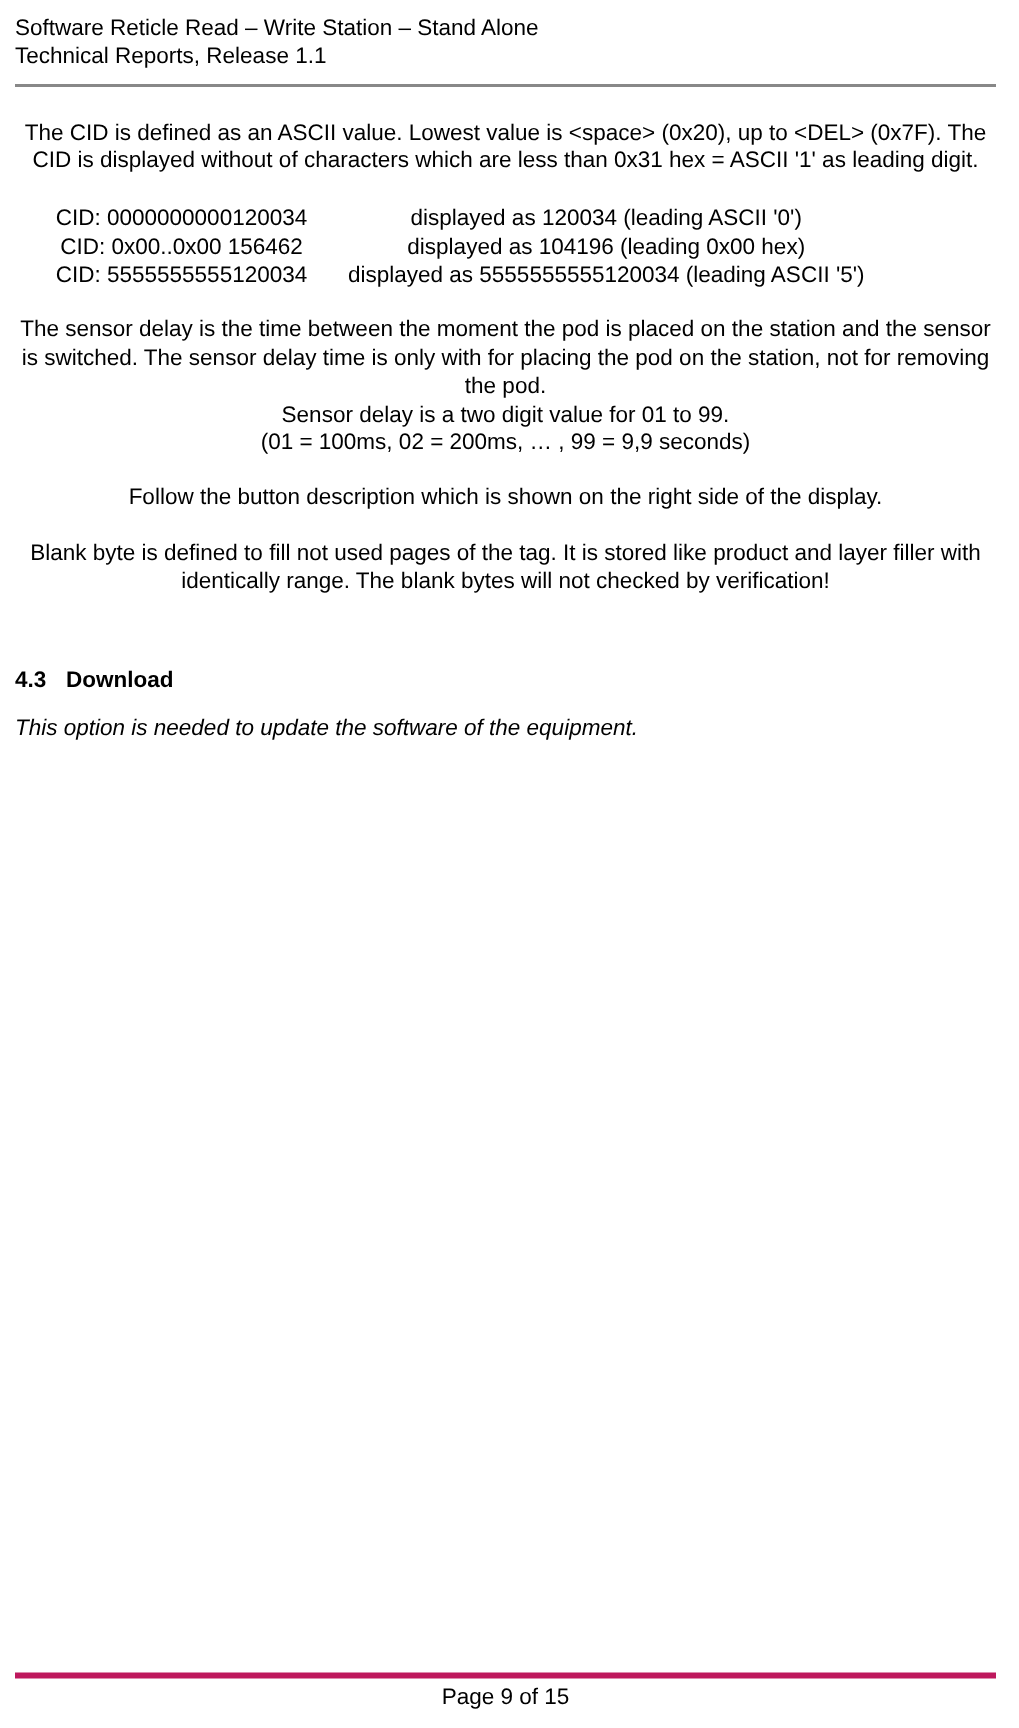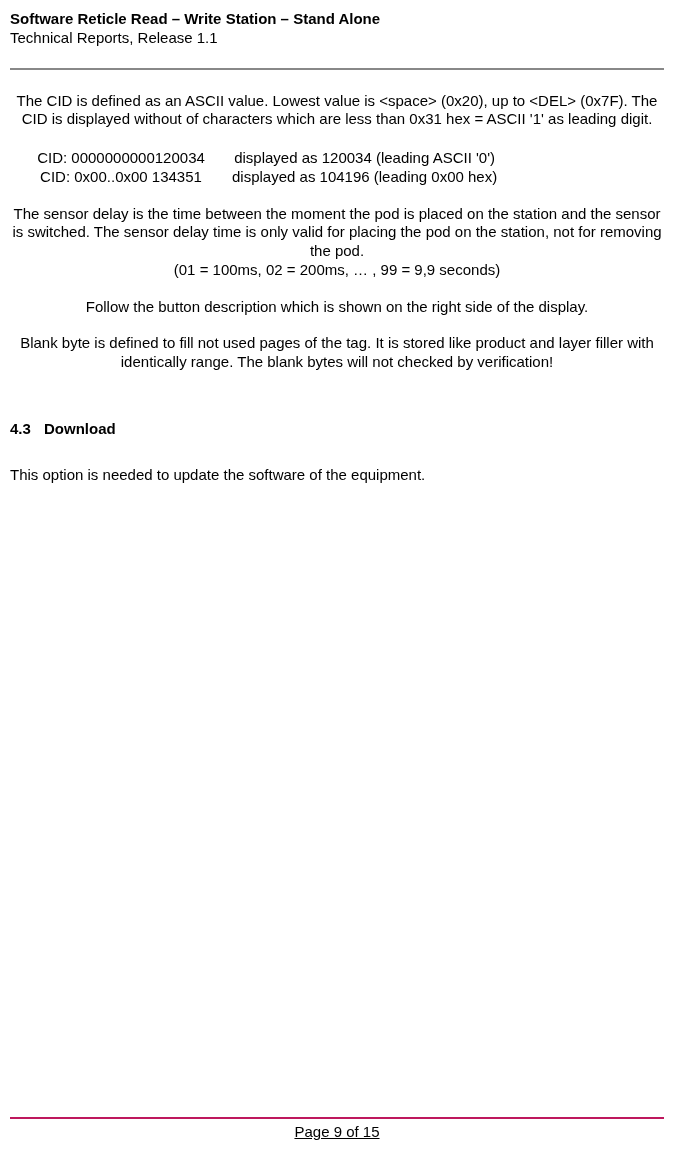--- a/index.html
+++ b/index.html
@@ -15,27 +15,27 @@
       color: #000;
       font-size: 15px;
       line-height: 1.25;
       padding: 10px 15px 10px 10px;
       position: relative;
     }
     .header {
       margin-bottom: 4px;
     }
     .header-title {
-      font-weight: bold;
+      font-weight: normal;
       font-size: 15px;
     }
     .header-subtitle {
       font-size: 15px;
       border-bottom: 2px solid #888;
-      padding-bottom: 20px;
+      padding-bottom: 8px;
     }
     .content {
       margin-top: 22px;
     }
     .para {
       margin-bottom: 18px;
       text-align: center;
     }
     .cid-table {
       display: table;
@@ -51,39 +51,39 @@
       vertical-align: top;
     }
     .cid-cell-right {
       display: table-cell;
       vertical-align: top;
     }
     .section-heading {
       font-weight: bold;
       font-size: 15px;
       margin-top: 48px;
-      margin-bottom: 27px;
+      margin-bottom: 13px;
     }
     .section-num {
       display: inline-block;
       width: 34px;
     }
     .footer {
       position: absolute;
       bottom: 10px;
       left: 0;
       right: 0;
       text-align: center;
-      border-top: 2px solid #be185d;
+      border-top: 4px solid #be185d;
       padding-top: 4px;
       margin: 0 15px 0 10px;
-      text-decoration: underline;
     }
     .no-mb {
       margin-bottom: 16px;
+      font-style: italic;
     }
   </style>
 </head>
 <body>
 
 <div class="header">
   <div class="header-title">Software Reticle Read – Write Station – Stand Alone</div>
   <div class="header-subtitle">Technical Reports, Release 1.1</div>
 </div>
 
@@ -91,28 +91,33 @@
 
   <div class="para">The CID is defined as an ASCII value. Lowest value is &lt;space&gt; (0x20), up to &lt;DEL&gt; (0x7F). The CID is displayed without of characters which are less than 0x31 hex = ASCII '1' as leading digit.</div>
 
   <div class="para">
     <div class="cid-table">
       <div class="cid-row">
         <div class="cid-cell-left">CID: 0000000000120034</div>
         <div class="cid-cell-right">displayed as 120034 (leading ASCII '0')</div>
       </div>
       <div class="cid-row">
-        <div class="cid-cell-left">CID: 0x00..0x00 134351</div>
+        <div class="cid-cell-left">CID: 0x00..0x00 156462</div>
         <div class="cid-cell-right">displayed as 104196 (leading 0x00 hex)</div>
+      </div>
+      <div class="cid-row">
+        <div class="cid-cell-left">CID: 5555555555120034</div>
+        <div class="cid-cell-right">displayed as 5555555555120034 (leading ASCII '5')</div>
       </div>
     </div>
   </div>
 
   <div class="para">
-    <div>The sensor delay is the time between the moment the pod is placed on the station and the sensor is switched. The sensor delay time is only valid for placing the pod on the station, not for removing the pod.</div>
+    <div>The sensor delay is the time between the moment the pod is placed on the station and the sensor is switched. The sensor delay time is only with for placing the pod on the station, not for removing the pod.</div>
+    <div>Sensor delay is a two digit value for 01 to 99.</div>
     <div>(01 = 100ms, 02 = 200ms, … , 99 = 9,9 seconds)</div>
   </div>
 
   <div class="para">Follow the button description which is shown on the right side of the display.</div>
 
   <div class="para">Blank byte is defined to fill not used pages of the tag. It is stored like product and layer filler with identically range. The blank bytes will not checked by verification!</div>
 
   <div class="section-heading">
     <span class="section-num">4.3</span><span>Download</span>
   </div>

